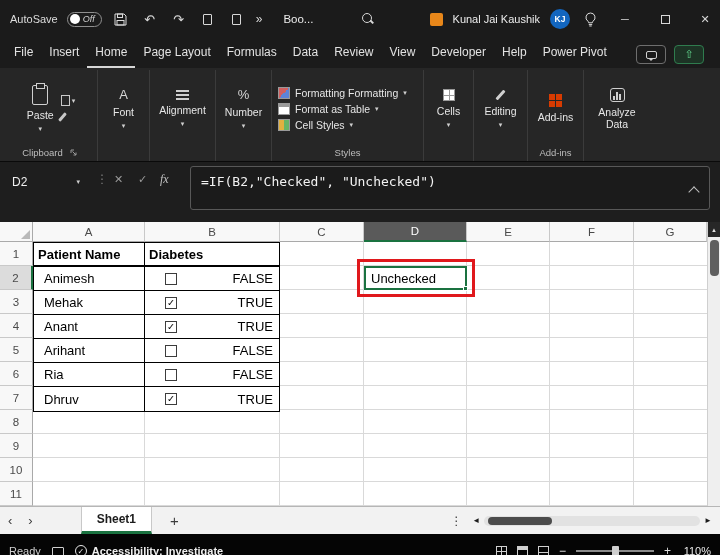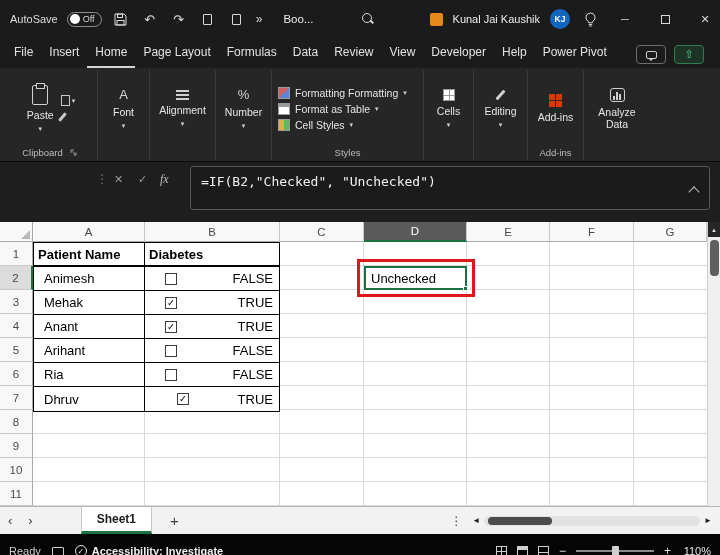--- a/index.html
+++ b/index.html
@@ -4,21 +4,21 @@
 <style>
   * { margin:0; padding:0; box-sizing:border-box; }
   html,body { width:720px; height:555px; overflow:hidden; background:#101010;
               font-family:"Liberation Sans", sans-serif; position:relative; }
 
   
   .titlebar { position:absolute; left:0; top:0; width:720px; height:38px; background:#1b1b1b;
               display:flex; align-items:center; gap:9px; padding:0 0 0 10px; color:#dcdcdc; }
   .autosave-label { font-size:11px; }
   .toggle { width:35px; height:15px; border:1px solid #8f8f8f; border-radius:8px;
-            display:flex; align-items:center; gap:3px; padding:0 4px 0 2px; cursor:default; }
+            display:flex; align-items:center; gap:3px; padding:0 4px 0 2px; cursor:default;font-style:italic; }
   .knob { width:10px; height:10px; border-radius:50%; background:#fff; }
   .toggle-state { font-size:9px; color:#d0d0d0; }
   .tb-icon { width:20px; height:24px; display:flex; align-items:center; justify-content:center;
              font-size:13px; color:#d8d8d8; }
   .doc { width:9px; height:11px; border:1px solid #d8d8d8; border-radius:1px; }
   .overflow { font-size:12px; color:#d8d8d8; }
   .doc-title { font-size:11.5px; color:#ececec; margin-left:12px; }
   .search-ic { position:relative; width:12px; height:12px; margin-left:40px; }
   .search-ic::before { content:""; position:absolute; left:0; top:0; width:8px; height:8px;
                        border:1.5px solid #d8d8d8; border-radius:50%; }
@@ -114,21 +114,21 @@
   .rowh { height:24px; border-right:1px solid #a9a9a9; border-bottom:1px solid #c9c9c9; background:#f8f8f8;
           color:#4a4a4a; font-size:11.5px; display:flex; align-items:center; justify-content:center; }
   .rowh.sel { background:#dcdcdc; border-right:2px solid #1a7240; }
   .cells { position:absolute; left:33px; top:20px; right:0; bottom:0;
            background:repeating-linear-gradient(to bottom,#fff 0 23px,#d9d9d9 23px 24px); }
   .vline { position:absolute; top:0; bottom:0; width:1px; background:#d9d9d9; }
 
   .xl-table { position:absolute; left:0; top:0; width:247px; background:#fff; border:1.5px solid #000; }
   .t-row { display:flex; height:24px; border-bottom:1px solid #000; }
   .t-row.t-head { border-bottom:2px solid #000; }
-  .t-row:last-child { border-bottom:none;gap:12px; }
+  .t-row:last-child { border-bottom:none; }
   .t-a { width:111px; border-right:1px solid #000; display:flex; align-items:center; padding-left:10px;
          font-size:13px; color:#000; }
   .t-b { flex:1; display:flex; align-items:center; font-size:13px; color:#000; padding:0 6px 0 20px; }
   .t-b .val { margin-left:auto; }
   .t-head .t-a, .t-head .t-b { font-weight:bold; padding-left:4px; }
   .cb { width:12px; height:12px; border:1.4px solid #3c3c3c; background:#fff; display:flex;
         align-items:center; justify-content:center; font-size:9.5px; color:#111; line-height:1; }
 
   .active-cell { position:absolute; left:331px; top:24px; width:103px; height:24px; background:#fff;
                  border:2px solid #1a7240; display:flex; align-items:center; padding-left:5px;
@@ -377,20 +377,24 @@
             <i style="height:6px"></i>
           </span>
         <span>Analyze Data</span>
       </div>
     </div>
     <div class="rb-label-row"></div>
   </div>
 </div>
 
 <div class="formulabar">
+  <div class="namebox">
+    <span>D2</span>
+    <span class="nb-dd">▾</span>
+  </div>
   <span class="fb-sep">⋮</span>
   <span class="fb-x">✕</span>
   <span class="fb-check">✓</span>
   <span class="fb-fx">fx</span>
   <div class="fx-field">
     <span>=IF(B2,"Checked", "Unchecked")</span>
     <span class="fx-collapse"></span>
   </div>
 </div>
 

